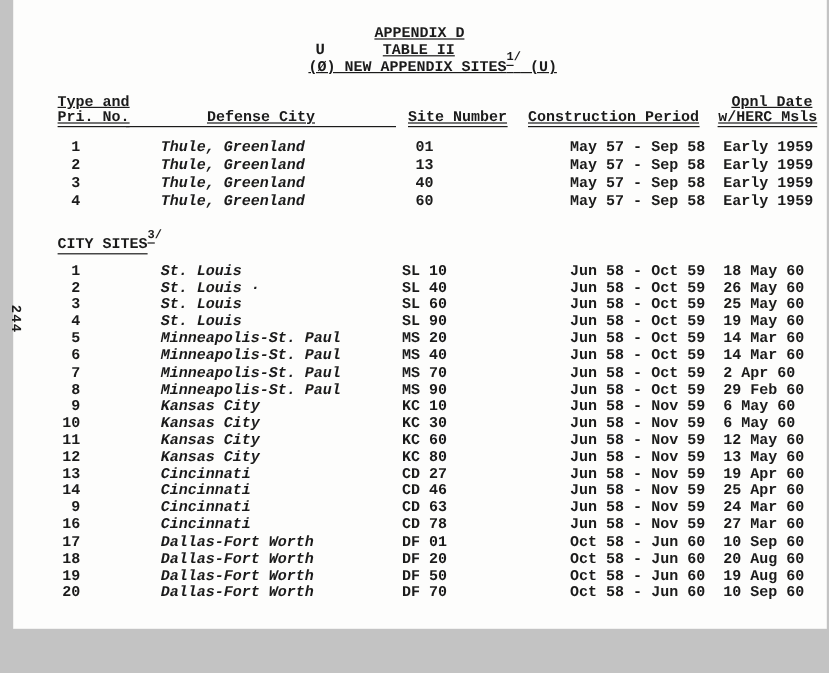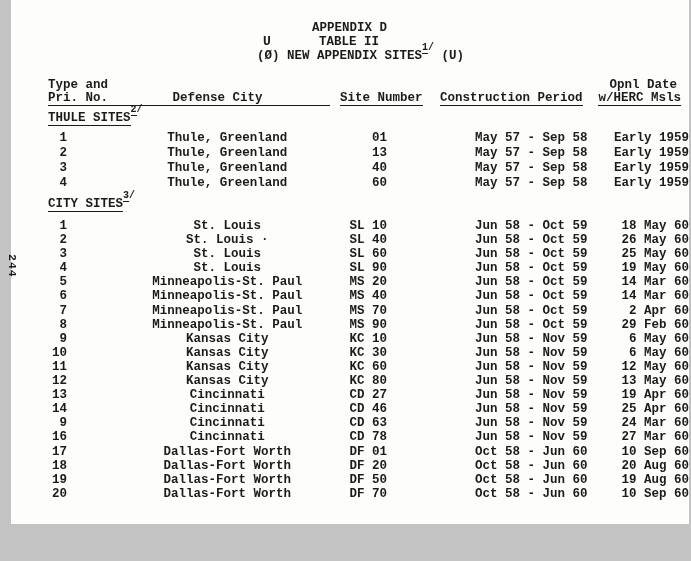--- a/index.html
+++ b/index.html
@@ -7,36 +7,36 @@
     width:691px;height:561px;position:relative;overflow:hidden;
     background:#c3c3c3;
     font-family:"Liberation Mono","DejaVu Sans Mono",monospace;
     font-weight:bold;color:#1b1b1b;
   }
   .page{
     position:absolute;left:11px;top:0;width:678px;height:524px;
     background:#fdfdfc;
   }
   .abs{position:absolute;white-space:pre;}
-  .t{font-size:12.5px;line-height:13px;}
+  .t{font-size:12.5px;line-height:13px;text-decoration:underline;}
   .ul{border-bottom:1.4px solid #1b1b1b;padding-bottom:0;}
   sup.fn{font-size:10px;position:relative;top:-4px;line-height:0;}
   sup.fn u{text-decoration:none;border-bottom:1.2px solid #1b1b1b;}
   .annot-u{font-size:13px;}
   .center{text-align:center;}
   
   .rows{position:relative;}
   .row{display:flex;white-space:pre;font-size:12.5px;}
   .sec-thule .row{height:15px;line-height:15px;}
   .sec-city  .row{height:14.1px;line-height:14.1px;}
   .c-pri{width:57px;text-align:right;}
-  .c-area{margin-left:67px;width:190px;text-align:center;}
-  .c-site{width:68px;text-align:right;}
+  .c-area{margin-left:67px;width:190px;text-align:left;font-style:italic;}
+  .c-site{width:68px;text-align:center;}
   .c-period{margin-left:88px;width:130px;text-align:left;}
-  .c-opnl{width:88px;text-align:right;}
+  .c-opnl{width:88px;}
   .section{position:absolute;left:0;right:0;}
   .section-head{margin-left:37px;font-size:12.5px;line-height:13px;height:15px;}
   .pagenum{
     position:absolute;left:6px;top:254px;
     writing-mode:vertical-rl;text-orientation:sideways;
     font-size:11.5px;letter-spacing:1px;
   }
 </style>
 </head>
 <body>
@@ -50,21 +50,20 @@
 
   <div class="abs t" style="left:37px;top:79px">Type and</div>
   <div class="abs t ul" style="left:37px;top:92px">Pri. No.</div>
   <div class="abs t ul center" style="left:94px;top:92px;width:225px">Defense City</div>
   <div class="abs t ul" style="left:329px;top:92px">Site Number</div>
   <div class="abs t ul" style="left:429px;top:92px">Construction Period</div>
   <div class="abs t" style="right:12px;top:79px">Opnl Date</div>
   <div class="abs t ul" style="right:8px;top:92px">w/HERC Msls</div>
 
   <div class="section sec-thule" style="top:112px">
-    <div class="section-head"><span class="ul">THULE SITES</span><sup class="fn"><u>2</u><span>/</span></sup></div>
     <div class="rows" style="margin-top:4px">
         <div class="row"><span class="c-pri">1</span><span class="c-area">Thule, Greenland</span><span class="c-site">01</span><span class="c-period">May 57 - Sep 58</span><span class="c-opnl">Early 1959</span></div>
         <div class="row"><span class="c-pri">2</span><span class="c-area">Thule, Greenland</span><span class="c-site">13</span><span class="c-period">May 57 - Sep 58</span><span class="c-opnl">Early 1959</span></div>
         <div class="row"><span class="c-pri">3</span><span class="c-area">Thule, Greenland</span><span class="c-site">40</span><span class="c-period">May 57 - Sep 58</span><span class="c-opnl">Early 1959</span></div>
         <div class="row"><span class="c-pri">4</span><span class="c-area">Thule, Greenland</span><span class="c-site">60</span><span class="c-period">May 57 - Sep 58</span><span class="c-opnl">Early 1959</span></div>
       </div>
   </div>
 
   <div class="section sec-city" style="top:198px">
     <div class="section-head"><span class="ul">CITY SITES</span><sup class="fn"><u>3</u><span>/</span></sup></div>

